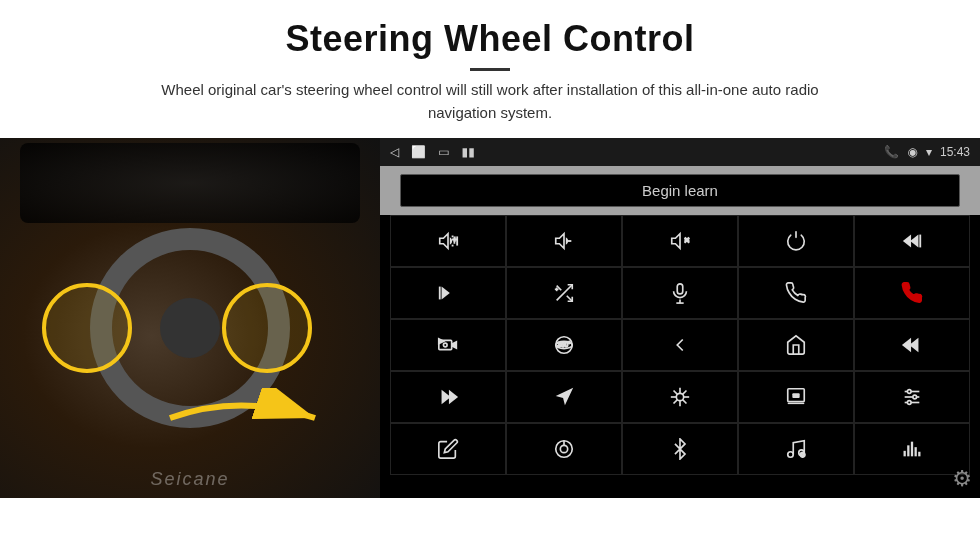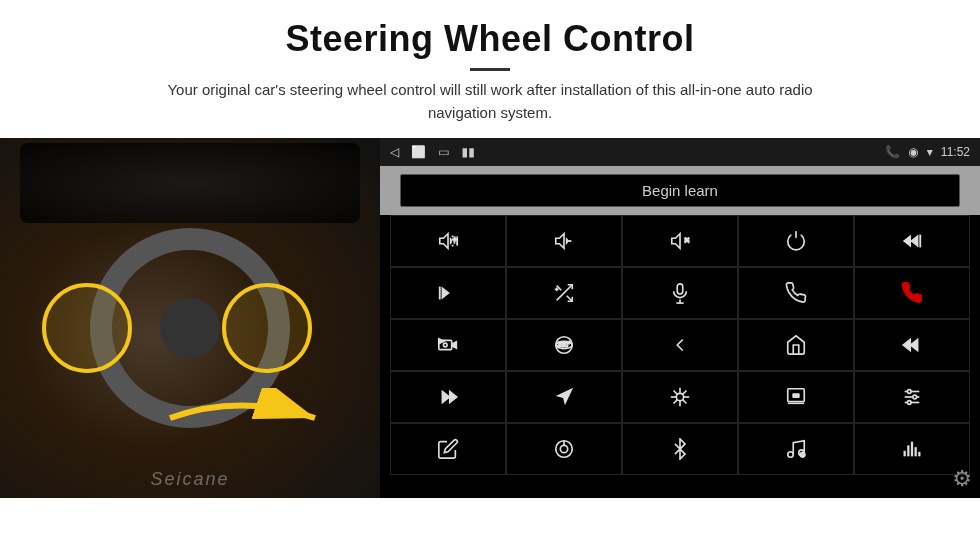--- a/index.html
+++ b/index.html
@@ -259,21 +259,21 @@
     }
   </style>
 </head>
 <body>
 
 <div class="page-wrapper">
 
   <div class="title-section">
     <h1 class="main-title">Steering Wheel Control</h1>
     <div class="title-divider"></div>
-    <p class="subtitle">Your original car's steering wheel control will still work after installation of this all-in-one auto radio navigation system.</p>
+    <p class="subtitle">Wheel original car's steering wheel control will still work after installation of this all-in-one auto radio navigation system.</p>
   </div>
 
   <div class="content-area">
 
     <div class="steering-image">
       <div class="sw-bg"></div>
 
       <div class="dash-bg"></div>
 
       <div class="sw-circle">
@@ -303,21 +303,21 @@
         <div class="status-left">
           <span>◁</span>
           <span>⬜</span>
           <span>▭</span>
           <span>▮▮</span>
         </div>
         <div class="status-right">
           <span>📞</span>
           <span>◉</span>
           <span>▾</span>
-          <span>11:52</span>
+          <span>15:43</span>
         </div>
       </div>
 
       <div class="begin-learn-row">
         <button class="begin-learn-btn">Begin learn</button>
       </div>
 
       <div class="icon-grid">
 
         <div class="icon-cell">

